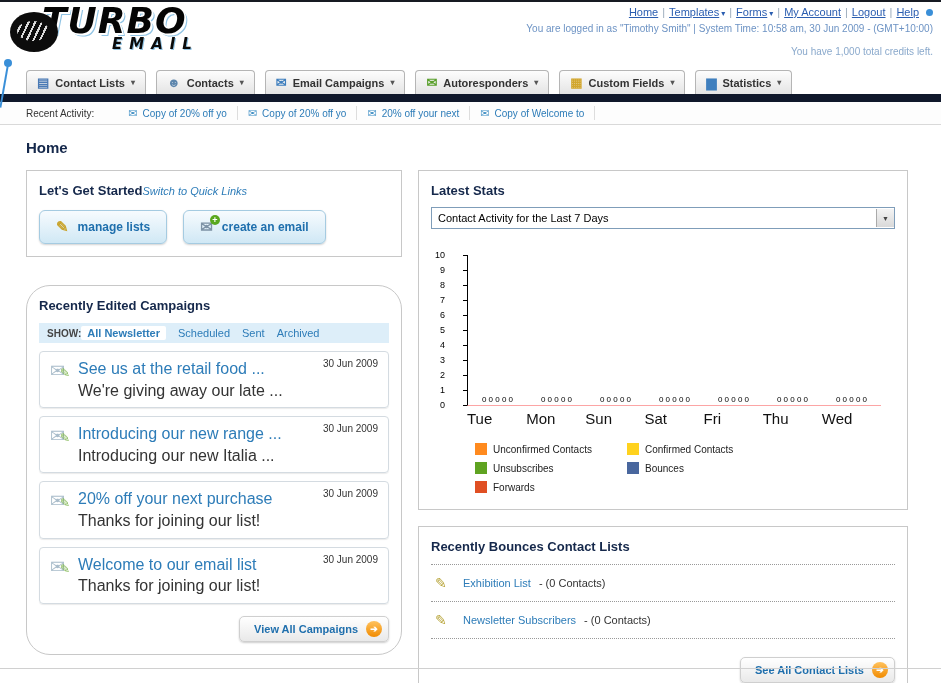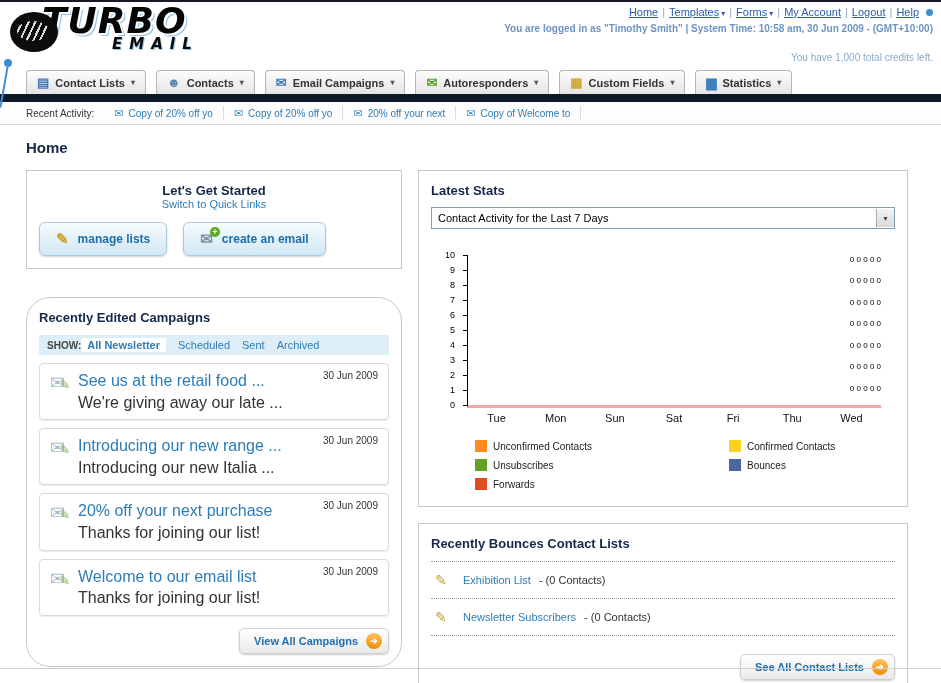--- a/index.html
+++ b/index.html
@@ -18,51 +18,51 @@
   .logo-email{font-family:"DejaVu Sans",sans-serif;font-style:italic;font-weight:bold;font-size:15px;letter-spacing:7px;color:#0a0a0a;margin:-3px 0 0 70px;
     text-shadow:1px 1px 0 #8fc3e4;}
   .swoosh-dot{position:absolute;left:4px;top:57px;width:8px;height:8px;border-radius:50%;background:#3a8fd8;}
   .swoosh-line{position:absolute;left:3px;top:64px;width:2px;height:42px;background:#3a8fd8;transform:rotate(10deg);}
   .header-right{position:absolute;right:8px;top:4px;text-align:right;}
   .top-links{font-size:11px;color:#999;}
   .top-link{color:#2a5db0;text-decoration:underline;cursor:pointer;margin:0 3px;}
   .top-link .chev{font-size:8px;color:#2a5db0;margin-left:2px;text-decoration:none;display:inline-block;}
   .sep{color:#9ab;margin:0 1px;}
   .help-dot{display:inline-block;width:7px;height:7px;border-radius:50%;background:#3a8fd8;margin-left:4px;}
-  .login-info{font-size:10px;color:#6d93c4;margin-top:5px;font-weight:bold;}
-  .credits-info{font-size:10px;color:#8aa9cc;margin-top:18px;}
+  .login-info{font-size:10px;color:#6d93c4;margin-top:5px;}
+  .credits-info{font-size:10px;color:#8aa9cc;margin-top:12px;}
 
   
   .nav-row{display:flex;align-items:flex-end;gap:10px;padding:6px 0 0 26px;}
   .tab{display:flex;align-items:center;gap:6px;padding:5px 10px;border:1px solid #b5b5b5;border-bottom:none;
     border-radius:4px 4px 0 0;background:linear-gradient(#fdfdfd,#e4e4e4);font-size:11px;font-weight:bold;color:#333;cursor:pointer;}
   .tab-icon{font-size:13px;line-height:1;}
   .chev2{font-size:8px;color:#555;}
   .dark-bar{height:8px;background:#10182b;}
 
   
   .activity-bar{height:22px;display:flex;align-items:center;border-bottom:1px solid #d9d9d9;padding-left:26px;font-size:10px;background:#fdfdfd;}
-  .act-label{color:#333;margin-right:10px;}
+  .act-label{color:#333;margin-right:24px;}
   .act-item{display:inline-flex;align-items:center;gap:5px;color:#2d7cb8;padding:0 10px;border-right:1px solid #ddd;cursor:pointer;height:14px;}
   .act-env{color:#3f8fc5;font-size:11px;}
 
   
   .main{padding:10px 26px 0 26px;}
   h1.page-title{font-size:15px;color:#15284b;margin:4px 0 14px 0;}
   .cols{display:flex;gap:16px;align-items:flex-start;}
   .col-left{width:376px;flex:none;}
   .col-right{width:490px;flex:none;}
   .panel{border:1px solid #c8c8c8;background:#fff;box-sizing:border-box;}
   .panel-title{font-size:13px;font-weight:bold;color:#15284b;}
 
   
   .gs-panel{padding:12px;margin-bottom:28px;}
-  .gs-head{display:flex;justify-content:flex-start;align-items:center;flex-direction:column;}
+  .gs-head{display:flex;justify-content:flex-start;align-items:center;}
   .link{color:#2d7cb8;text-decoration:none;cursor:pointer;}
-  .sm{font-size:11px;}
+  .sm{font-size:11px;font-style:italic;}
   .gs-buttons{display:flex;gap:16px;margin-top:12px;}
   .btn-lg{display:flex;align-items:center;gap:9px;padding:7px 16px;border:1px solid #a5cbe1;border-radius:6px;
     background:linear-gradient(#f7fbfe,#d0e8f5);color:#1f6fad;font-weight:bold;font-size:12px;cursor:pointer;
     box-shadow:0 1px 2px rgba(0,0,0,.18);font-family:"Liberation Sans",sans-serif;}
   .pencil{font-size:15px;color:#c9a42e;}
   .env-wrap{position:relative;display:inline-block;}
   .env{font-size:15px;color:#7e93a6;}
   .plus-badge{position:absolute;right:-7px;top:-3px;width:10px;height:10px;border-radius:50%;background:#59a81f;color:#fff;
     font-size:9px;line-height:10px;text-align:center;font-weight:bold;}
 
@@ -90,29 +90,29 @@
 
   
   .stats-panel{padding:12px;margin-bottom:16px;}
   .select{margin-top:9px;border:1px solid #7f9db9;height:20px;display:flex;align-items:center;justify-content:space-between;
     padding-left:6px;font-size:11px;color:#000;cursor:pointer;background:#fff;}
   .sel-arrow{width:17px;height:18px;background:linear-gradient(#f4f4f4,#d9d9d9);border-left:1px solid #aaa;font-size:7px;
     color:#444;display:flex;align-items:center;justify-content:center;}
   .chart{margin:26px 14px 0 14px;}
   .chart-flex{display:flex;}
   .ylabels{position:relative;width:22px;height:150px;flex:none;}
-  .ylab{position:absolute;right:0;transform:translateY(-50%);display:flex;align-items:center;gap:8px;font-size:9px;color:#000;}
+  .ylab{position:absolute;right:0;transform:translateY(-50%);display:flex;align-items:center;gap:18px;font-size:9px;color:#000;}
   .tick{width:4px;height:1px;background:#000;}
   .plot-wrap{flex:1;}
-  .plot{height:150px;border-left:1px solid #000;border-bottom:3px solid #fca5a5;display:flex;align-items:flex-end;flex-direction:column;}
+  .plot{height:150px;border-left:1px solid #000;border-bottom:1px solid #fca5a5;display:flex;align-items:flex-end;}
   .chart-col{flex:1;text-align:center;}
   .zeros{font-size:8px;color:#000;display:block;margin-bottom:1px;white-space:nowrap;}
   .xlabels{display:flex;margin-top:4px;}
-  .xlab{flex:1;text-align:center;font-size:11px;color:#111;}
-  .legend{display:flex;flex-wrap:wrap;row-gap:7px;margin:16px 0 4px 30px;justify-content:space-between;}
+  .xlab{flex:1;font-size:15px;color:#111;}
+  .legend{display:flex;flex-wrap:wrap;row-gap:7px;margin:16px 0 4px 30px;}
   .leg{width:152px;display:flex;align-items:center;gap:6px;font-size:10px;color:#222;}
   .swatch{width:12px;height:12px;flex:none;}
 
   
   .cl-panel{padding:12px;}
   .cl-item{display:flex;align-items:center;gap:8px;padding:10px 4px;border-top:1px dotted #999;font-size:11px;margin-top:0;}
   .cl-item:first-of-type{margin-top:10px;}
   .cl-item:last-of-type{border-bottom:1px dotted #999;}
   .cl-pen{position:relative;font-size:14px;color:#b5a132;width:20px;}
   .cl-name{color:#2d7cb8;cursor:pointer;}

